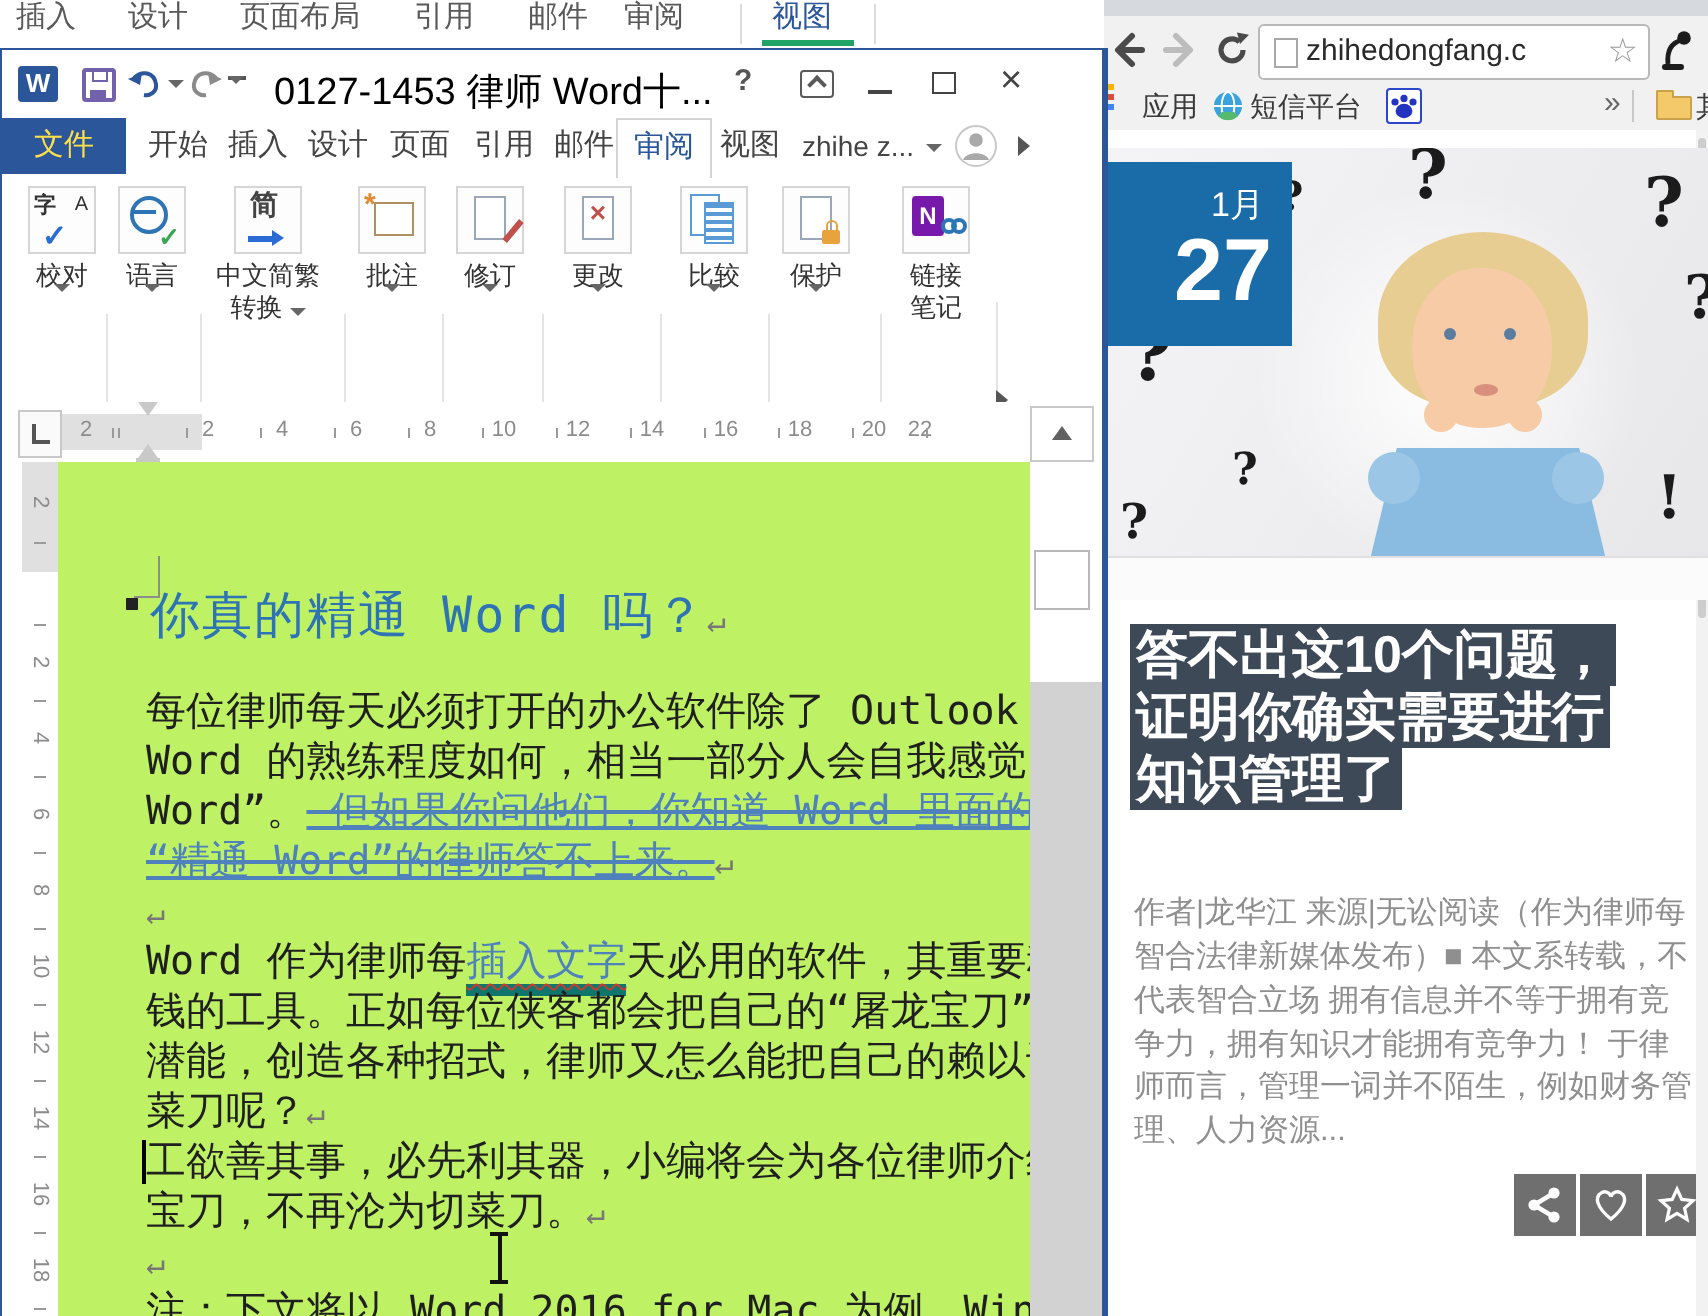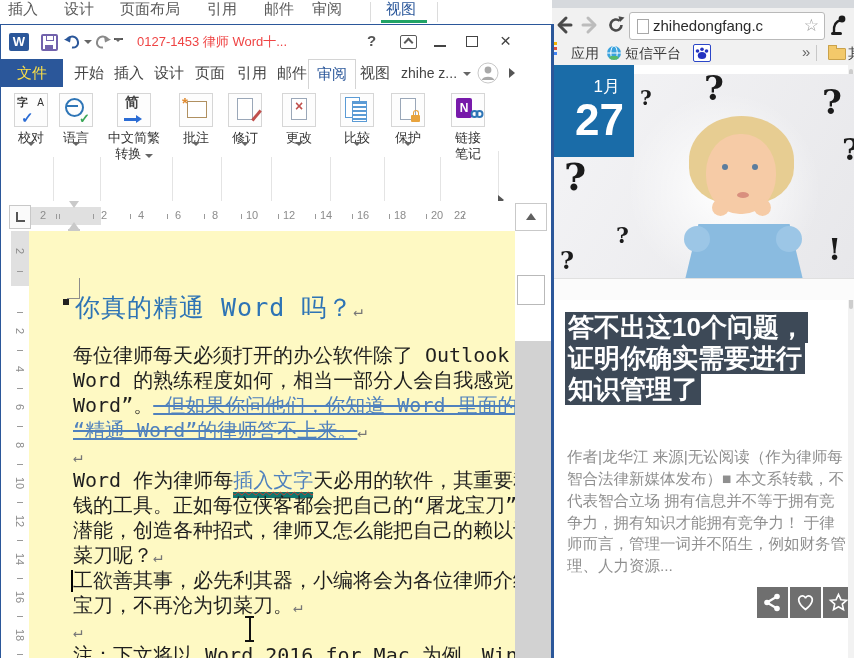--- a/index.html
+++ b/index.html
@@ -20,21 +20,21 @@
             border-right-width:3px;z-index:3;overflow:hidden;}
   .titlebar{left:0;top:0;width:100%;height:34px;background:#fff;}
   .w-logo{left:8px;top:8px;width:20px;height:18px;background:#2b579a;color:#fff;font-size:13px;
           font-weight:bold;text-align:center;line-height:18px;border-radius:2px;}
   .save-ic{left:40px;top:9px;width:13px;height:13px;border:2px solid #7262ac;border-radius:2px;background:#fff;}
   .save-ic i{position:absolute;left:3px;top:-1px;width:6px;height:4px;border:1px solid #7262ac;background:#fff;}
   .save-ic b{position:absolute;left:2px;bottom:0;width:8px;height:4px;background:#7262ac;}
   .qat-caret{width:0;height:0;border-left:4px solid transparent;border-right:4px solid transparent;border-top:4px solid #666;}
   .qat-more{left:113px;top:13px;width:9px;}
   .qat-more u{display:block;width:9px;height:2px;background:#555;margin-bottom:2px;}
-  .tb-title{left:136px;top:8px;font-size:13px;color:#ef4444;white-space:nowrap;}
+  .tb-title{left:136px;top:8px;font-size:19px;color:#000000;white-space:nowrap;}
   .tb-help{left:366px;top:7px;font-size:15px;font-weight:bold;color:#555;}
   .ribdisp{left:399px;top:10px;width:15px;height:12px;border:1px solid #5a5a5a;border-radius:2px;}
   .ribdisp i{position:absolute;left:4px;top:3px;width:5px;height:5px;border-top:2px solid #5a5a5a;border-left:2px solid #5a5a5a;transform:rotate(45deg);}
   .tb-min{left:433px;top:20px;width:12px;height:2px;background:#444;}
   .tb-max{left:465px;top:11px;width:10px;height:9px;border:1.5px solid #444;}
   .tb-close{left:499px;top:5px;font-size:19px;color:#444;}
 
   .tabrow{left:0;top:34px;width:100%;height:28px;background:#fff;border-bottom:1px solid #d4d4d4;}
   .file-tab{left:0;top:0;width:62px;height:36px;background:#2b579a;color:#fde047;font-size:15px;
             text-align:center;line-height:28px;}
@@ -96,21 +96,21 @@
   .ind-bot1{left:68px;top:21px;width:0;height:0;border-left:5px solid transparent;border-right:5px solid transparent;border-bottom:7px solid #c9c9c9;}
   .ind-bot2{left:67px;top:28px;width:12px;height:5px;background:#c9c9c9;}
   .scrollup{left:514px;top:2px;width:30px;height:26px;background:#fff;border:1px solid #c9c9c9;}
   .scrollup i{position:absolute;left:10px;top:9px;width:0;height:0;border-left:5px solid transparent;border-right:5px solid transparent;border-bottom:7px solid #606060;}
 
   
   .docarea{left:0;top:206px;width:100%;height:428px;background:#fff;overflow:hidden;}
   .vruler{left:10px;top:0;width:18px;height:428px;background:#fff;overflow:hidden;}
   .vruler .margin{position:absolute;left:0;top:0;width:18px;height:55px;background:#e0e0e0;}
   .vnum{position:absolute;left:2px;width:14px;height:12px;text-align:center;font-size:11px;color:#8c8c8c;transform:rotate(90deg);}
-  .page{left:28px;top:0;width:486px;height:428px;background:#fef9c3;border-right:1px solid #c9c9c9;overflow:hidden;text-decoration:underline;}
+  .page{left:28px;top:0;width:486px;height:428px;background:#bef264;border-right:1px solid #c9c9c9;overflow:hidden;text-decoration:underline;}
   .cropmark{left:38px;top:47px;width:12px;height:20px;border-right:1px solid #8c8c8c;border-bottom:1px solid #8c8c8c;}
   .dochead{left:46px;top:60px;font-size:25px;color:#2e74b5;white-space:nowrap;letter-spacing:1px;
            font-family:"DejaVu Sans Mono","Liberation Mono",monospace;}
   .hbullet{left:34px;top:68px;width:6px;height:6px;background:#222;}
   .dline{left:44px;height:25px;line-height:25px;font-size:20px;color:#1f1f1f;white-space:nowrap;
          font-family:"DejaVu Sans Mono","Liberation Mono",monospace;}
   .run-del{color:#4f81bd;text-decoration:underline line-through;}
   .run-ins{color:#4f81bd;border-bottom:6px solid #0f766e;}
   .squig{text-decoration:underline wavy #d0392b;text-underline-offset:4px;text-decoration-thickness:1px;}
   .pmark{color:#777;font-size:16px;}
@@ -134,21 +134,21 @@
   .bm-label{top:3px;font-size:14px;color:#3a3a3a;white-space:nowrap;}
   .apps-grid{left:8px;top:5px;width:13px;height:13px;display:flex;flex-wrap:wrap;gap:1.5px;}
   .apps-grid b{width:3px;height:3px;}
   .paw-box{left:148px;top:2px;width:16px;height:16px;border:1.5px solid #2b46c8;border-radius:2px;background:#fff;}
   .bm-chev{left:257px;top:1px;font-size:15px;color:#666;}
   .bm-sep{left:271px;top:3px;width:1px;height:16px;background:#c8c8c8;}
   .folder{left:283px;top:6px;width:16px;height:10px;background:#f3c96a;border:1px solid #caa24a;border-radius:1px;}
   .folder i{position:absolute;left:-1px;top:-4px;width:7px;height:3px;background:#f3c96a;border:1px solid #caa24a;border-bottom:none;border-radius:1px 1px 0 0;}
   .b-content{left:0;top:65px;width:100%;height:593px;background:#fff;overflow:hidden;}
 
-  .datebox{left:9px;top:0;width:80px;height:92px;background:#1a6ca8;color:#fff;z-index:3;}
+  .datebox{left:9px;top:16px;width:92px;height:92px;background:#1a6ca8;color:#fff;z-index:3;}
   .date-month{position:absolute;right:14px;top:10px;font-size:17px;}
   .date-day{position:absolute;right:10px;top:30px;font-size:44px;font-weight:bold;}
   .hero{left:9px;top:9px;width:300px;height:226px;background:linear-gradient(120deg,#f4f4f6,#e7e7ea);overflow:hidden;z-index:1;}
   .glow{position:absolute;left:70px;top:20px;width:200px;height:190px;border-radius:50%;
         background:radial-gradient(circle,#ffffff 0%,rgba(255,255,255,0) 70%);}
   .qm{position:absolute;color:#1b1b1b;font-family:"DejaVu Serif","Liberation Serif",serif;font-weight:bold;}
   .g-hair{position:absolute;left:135px;top:42px;width:105px;height:88px;background:#e7cd92;border-radius:55% 55% 45% 45%;}
   .g-face{position:absolute;left:152px;top:60px;width:70px;height:80px;background:#f6cba6;border-radius:48%;}
   .g-eye{position:absolute;width:6px;height:6px;background:#5b7d9e;border-radius:50%;}
   .g-mouth{position:absolute;left:183px;top:118px;width:12px;height:6px;background:#d98f7e;border-radius:50%;}

